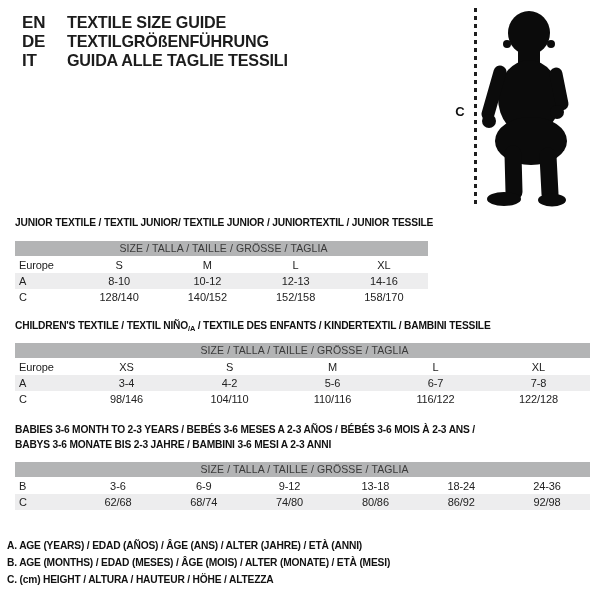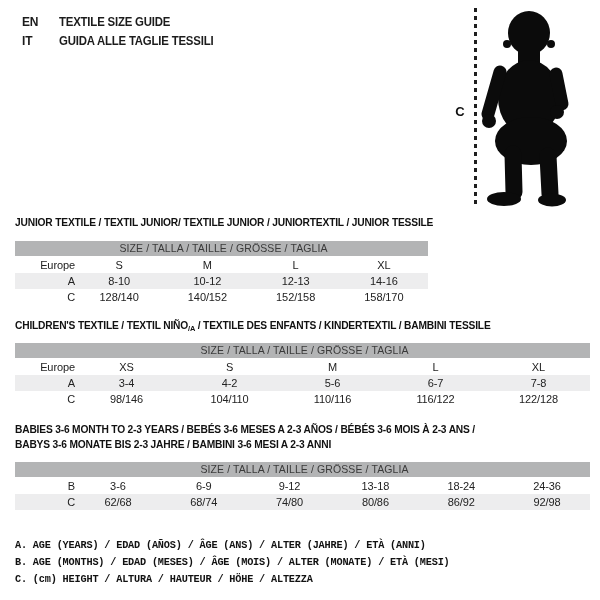--- a/index.html
+++ b/index.html
@@ -2,21 +2,21 @@
 <html><head>
 <meta charset="utf-8">
 <style>
   html,body{margin:0;padding:0;background:#ffffff;}
   #page{
     position:relative;width:600px;height:600px;background:#ffffff;overflow:hidden;
     font-family:"Liberation Sans",sans-serif;color:#1c1c1c;
   }
   
   .lang-block{position:absolute;left:22px;top:13px;}
-  .lang-row{display:flex;line-height:19.2px;font-size:12px;font-weight:700;letter-spacing:-0.2px;}
+  .lang-row{display:flex;line-height:19.2px;font-size:17px;font-weight:700;letter-spacing:-0.2px;gap:8px;}
   .lang-code{width:37px;flex:0 0 37px;}
   .lang-label{transform:scaleX(.95);transform-origin:left center;white-space:nowrap;}
   
   .height-line{
     position:absolute;left:474px;top:8px;width:3px;height:198px;
     background:repeating-linear-gradient(to bottom,#1e1e1e 0 4px,transparent 4px 8px);
   }
   .height-marker{position:absolute;left:451px;top:104px;width:18px;text-align:center;
     font-size:13px;font-weight:700;color:#111;}
   .baby-svg{position:absolute;left:480px;top:6px;}
@@ -31,41 +31,45 @@
   .band{
     height:15px;line-height:15px;background:#b3b4b5;color:#3a3a3a;
     font-size:10.5px;padding-left:4px;letter-spacing:0.1px;margin-bottom:1px;
     white-space:nowrap;overflow:hidden;text-align:center;
   }
   table.size-table{width:100%;border-collapse:collapse;table-layout:fixed;}
   table.size-table td{
     height:16px;padding:0;font-size:11px;color:#222;text-align:center;
     vertical-align:middle;letter-spacing:-0.1px;white-space:nowrap;
   }
-  table.size-table td:first-child{width:56px;text-align:right;padding-left:4px;}
+  table.size-table td:first-child{width:56px;text-align:left;padding-left:4px;}
   table.size-table tr:nth-of-type(even){background:#ededee;}
   
-  .footnotes{position:absolute;left:15px;top:537px;font-family:Liberation Mono, monospace;}
+  .footnotes{position:absolute;left:7px;top:537px;}
   .footnote{font-size:11px;font-weight:700;line-height:17.2px;letter-spacing:-0.2px;
     color:#111;white-space:nowrap;transform:scaleX(.93);transform-origin:left top;}
 </style>
 </head>
 <body>
 
 <div id="page">
 
   <div class="lang-block">
 
       <div class="lang-row">
         <span class="lang-code">EN</span>
         <span class="lang-label">TEXTILE SIZE GUIDE</span>
       </div>
 
 
 
+      <div class="lang-row">
+        <span class="lang-code">DE</span>
+        <span class="lang-label">TEXTILGRÖßENFÜHRUNG</span>
+      </div>
 
       <div class="lang-row">
         <span class="lang-code">IT</span>
         <span class="lang-label">GUIDA ALLE TAGLIE TESSILI</span>
       </div>
 
   </div>
 
   <div class="height-line"></div>
   <div class="height-marker">C</div>

